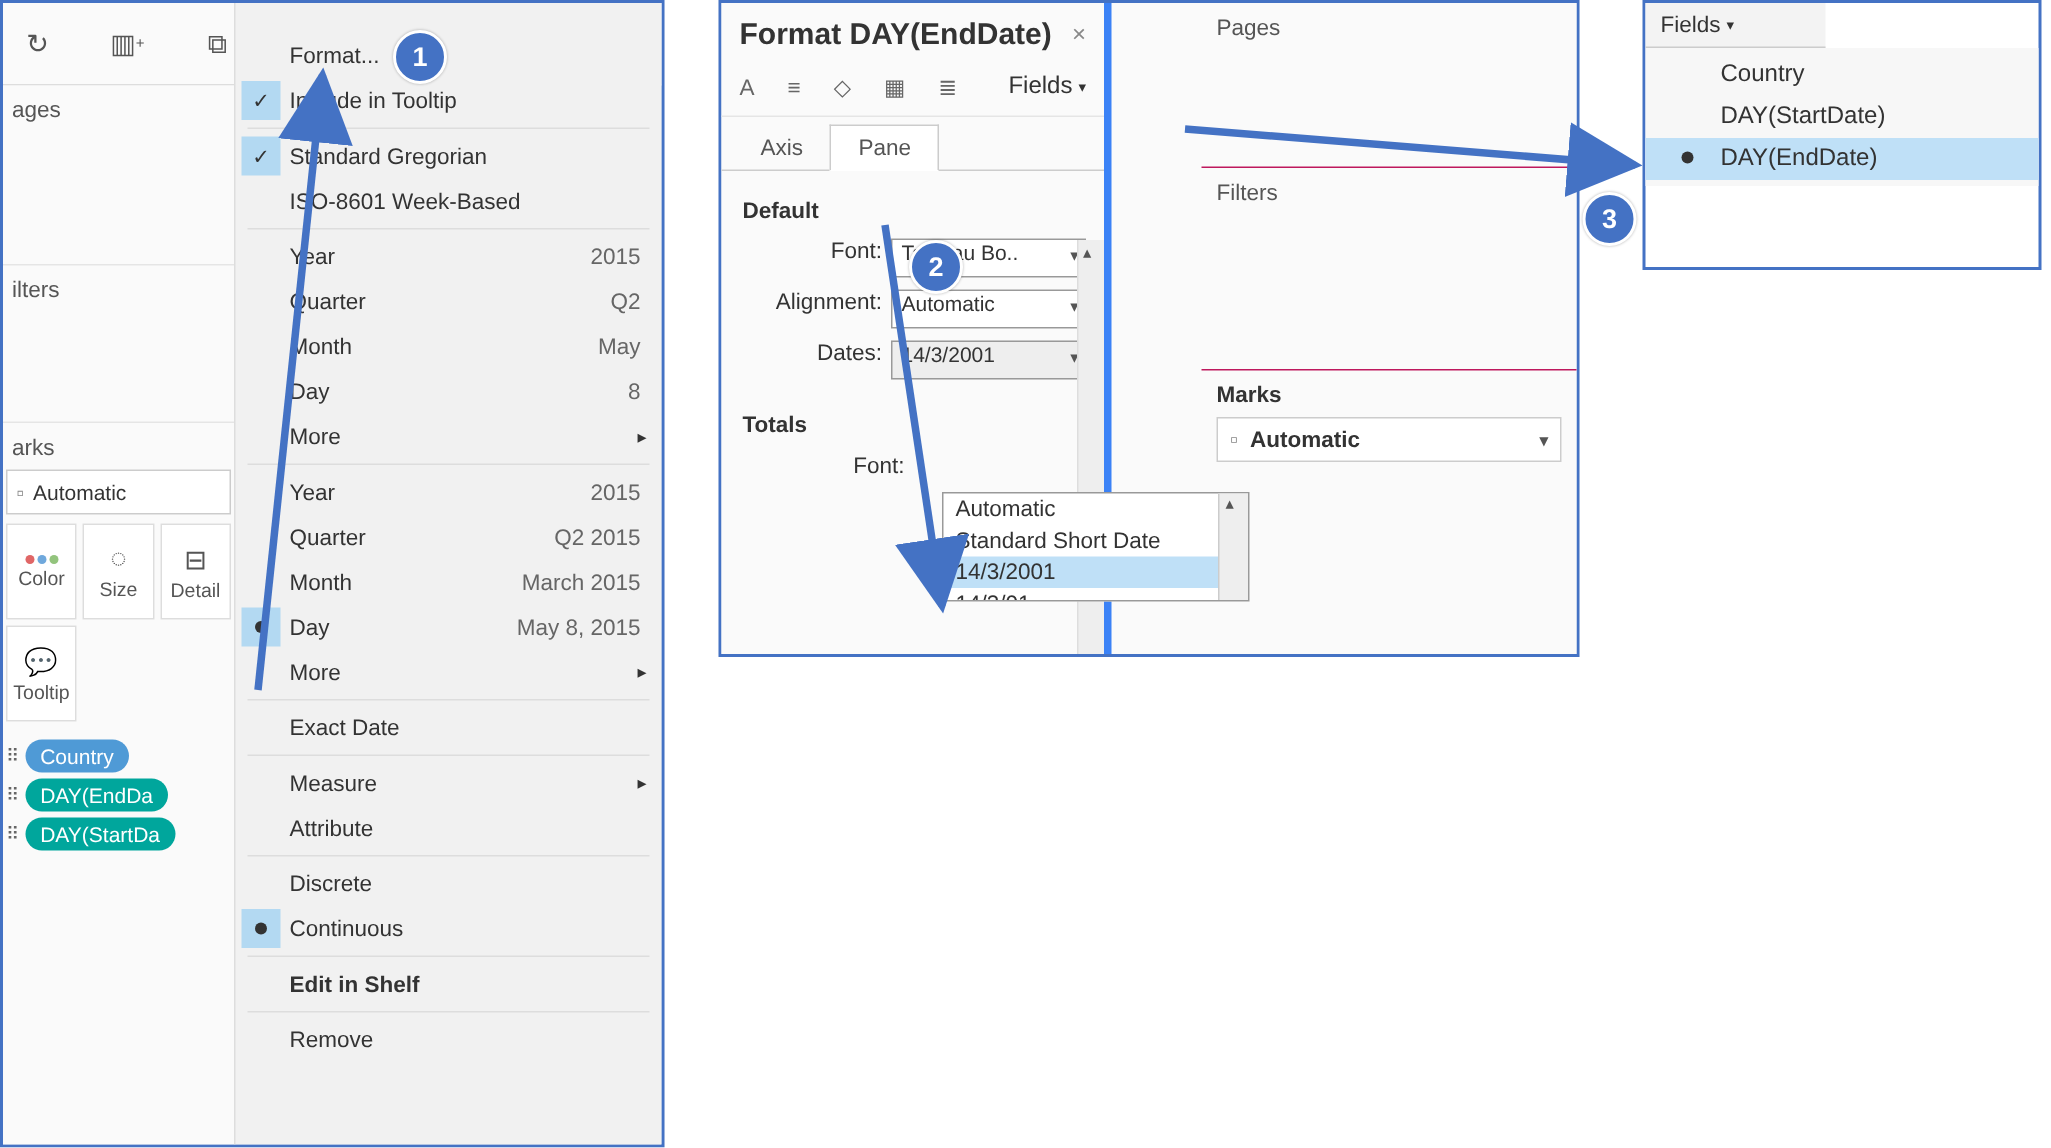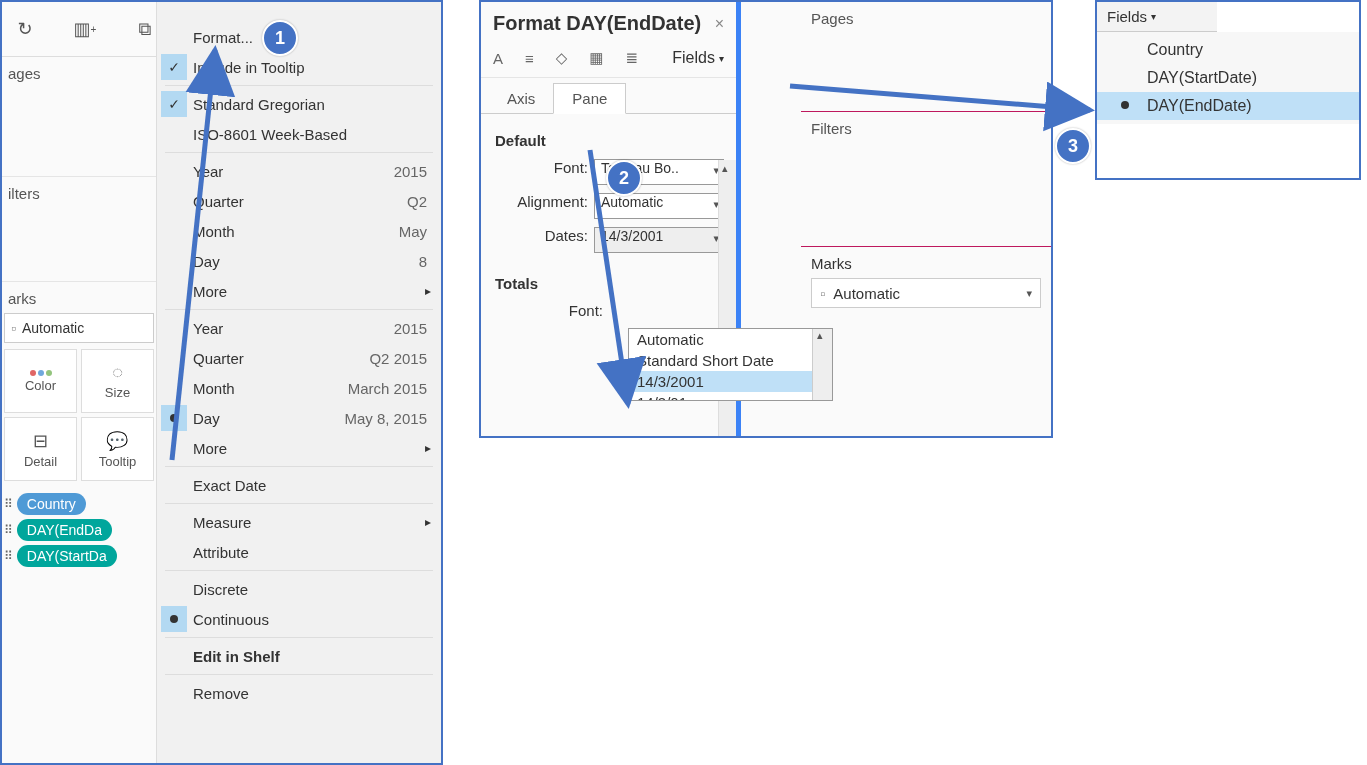--- a/index.html
+++ b/index.html
@@ -52,21 +52,21 @@
   .marks-type {
     margin: 4px 2px 6px 2px;
     border: 1px solid #ccc;
     height: 30px;
     display: flex; align-items: center; padding: 0 6px;
     font-size: 14px;
     background: #fff;
   }
   .marks-grid {
     display: grid;
-    grid-template-columns: 1fr 1fr;
+    grid-template-columns: 1fr 1fr 1fr;
     grid-auto-rows: 64px;
     gap: 4px;
     padding: 0 2px 4px 2px;
   }
   .mark-cell {
     border: 1px solid #ddd;
     background: #fff;
     display: flex; flex-direction: column; align-items: center; justify-content: center;
     font-size: 13px; color: #555;
   }
@@ -205,21 +205,21 @@
     left: 320px; top: 0; bottom: 0; right: 0;
     background: #fafafa;
   }
   .mr-section {
     padding: 8px 10px;
     border-bottom: 1px solid #be185d;
     color: #555;
   }
   .mr-section.pages { height: 110px; }
   .mr-section.filters { height: 135px; }
-  .mr-marks { padding: 8px 10px; }
+  .mr-marks { padding: 8px 10px; font-weight: bold; }
   .mr-marks-sel {
     margin-top: 6px;
     border: 1px solid #ccc;
     background: #fff;
     height: 30px;
     display: flex; align-items: center;
     padding: 0 8px;
     gap: 8px;
     position: relative;
   }

